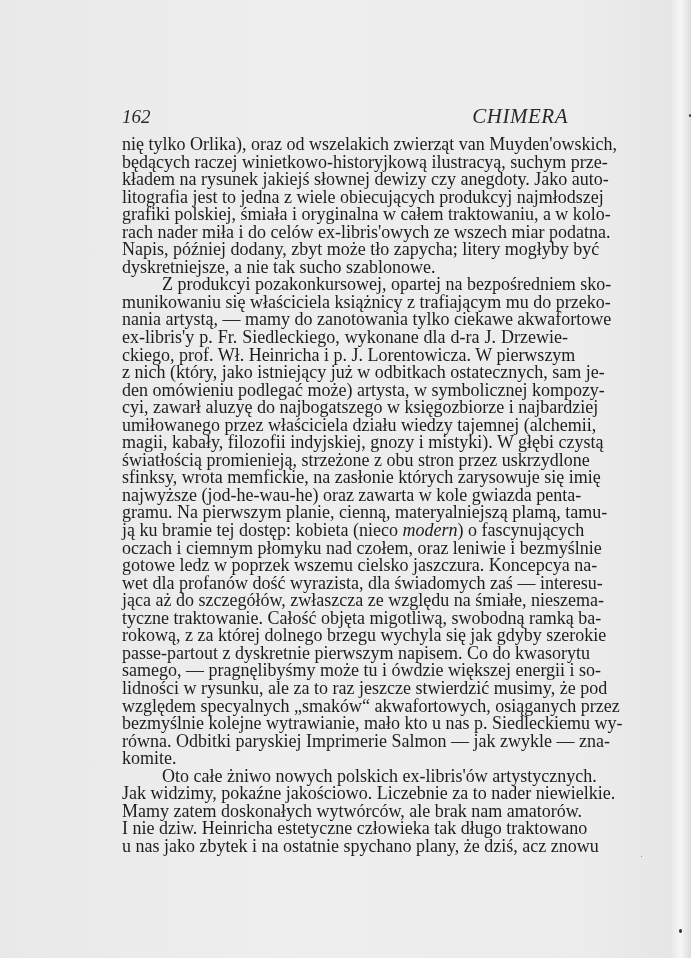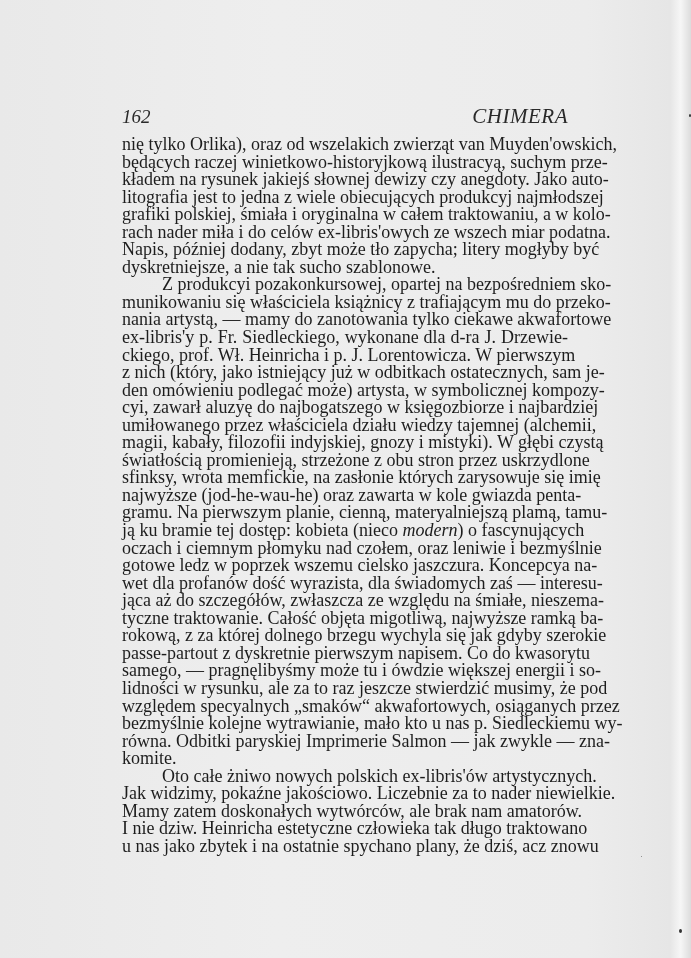--- a/index.html
+++ b/index.html
@@ -68,21 +68,21 @@
     <span class="line">magii, kabały, filozofii indyjskiej, gnozy i mistyki). W głębi czystą</span>
     <span class="line">światłością promienieją, strzeżone z obu stron przez uskrzydlone</span>
     <span class="line">sfinksy, wrota memfickie, na zasłonie których zarysowuje się imię</span>
     <span class="line">najwyższe (jod-he-wau-he) oraz zawarta w kole gwiazda penta-</span>
     <span class="line">gramu. Na pierwszym planie, cienną, materyalniejszą plamą, tamu-</span>
     <span class="line"><span>ją ku bramie tej dostęp: kobieta (nieco </span><span class="em">modern</span><span>) o fascynujących</span></span>
     <span class="line">oczach i ciemnym płomyku nad czołem, oraz leniwie i bezmyślnie</span>
     <span class="line">gotowe ledz w poprzek wszemu cielsko jaszczura. Koncepcya na-</span>
     <span class="line">wet dla profanów dość wyrazista, dla świadomych zaś — interesu-</span>
     <span class="line">jąca aż do szczegółów, zwłaszcza ze względu na śmiałe, nieszema-</span>
-    <span class="line">tyczne traktowanie. Całość objęta migotliwą, najwyższe ramką ba-</span>
+    <span class="line">tyczne traktowanie. Całość objęta migotliwą, swobodną ramką ba-</span>
     <span class="line">rokową, z za której dolnego brzegu wychyla się jak gdyby szerokie</span>
     <span class="line">passe-partout z dyskretnie pierwszym napisem. Co do kwasorytu</span>
     <span class="line">samego, — pragnęlibyśmy może tu i ówdzie większej energii i so-</span>
     <span class="line">lidności w rysunku, ale za to raz jeszcze stwierdzić musimy, że pod</span>
     <span class="line">względem specyalnych „smaków“ akwafortowych, osiąganych przez</span>
     <span class="line">bezmyślnie kolejne wytrawianie, mało kto u nas p. Siedleckiemu wy-</span>
     <span class="line">równa. Odbitki paryskiej Imprimerie Salmon — jak zwykle — zna-</span>
     <span class="line last">komite.</span>
 
     <span class="line indent">Oto całe żniwo nowych polskich ex-libris'ów artystycznych.</span>

